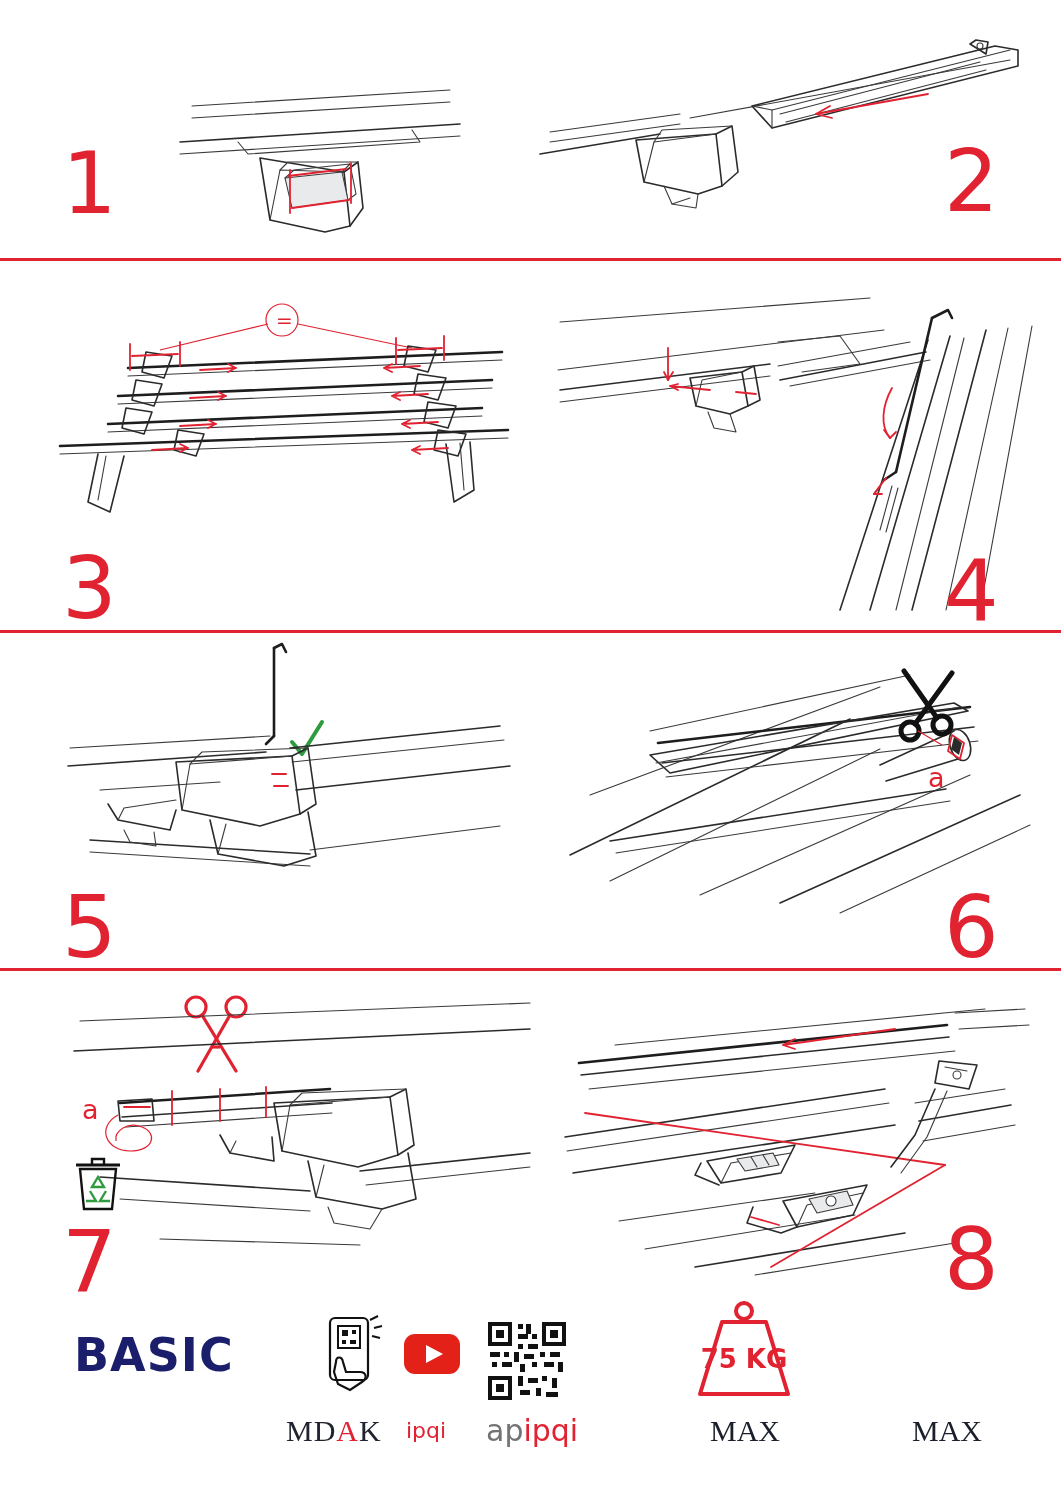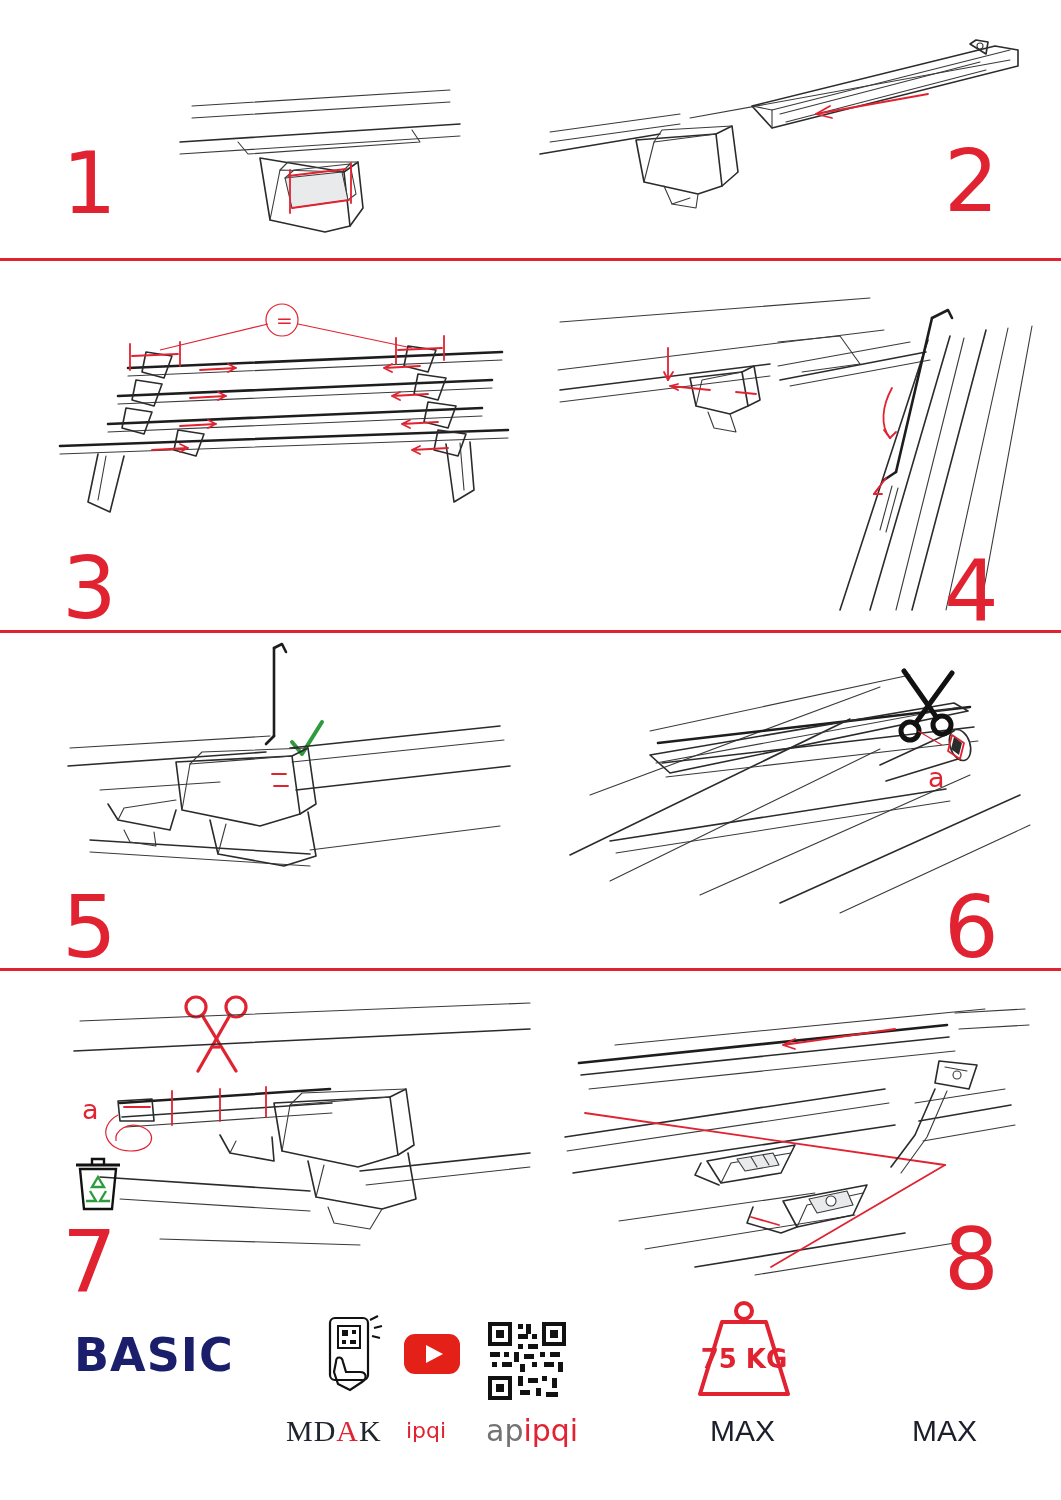--- a/index.html
+++ b/index.html
@@ -107,21 +107,21 @@
     top: 126px;
     font-family: "DejaVu Sans", sans-serif;
     font-size: 30px;
     line-height: 30px;
     color: #e02231;
   }
   .logo-apline .dark { color: #737373; }
 
   .load-label, .speed-label {
     position: absolute;
-    font-family: Liberation Sans, sans-serif;
+    font-family: Liberation Serif, serif;
     font-size: 30px;
     line-height: 30px;
     color: #1b1f2b;
   }
   .load-label { left: 710px; top: 126px; }
   .speed-label { left: 912px; top: 126px; }
 
   .kg-text {
     font-family: "DejaVu Sans", sans-serif;
     font-size: 26px;

